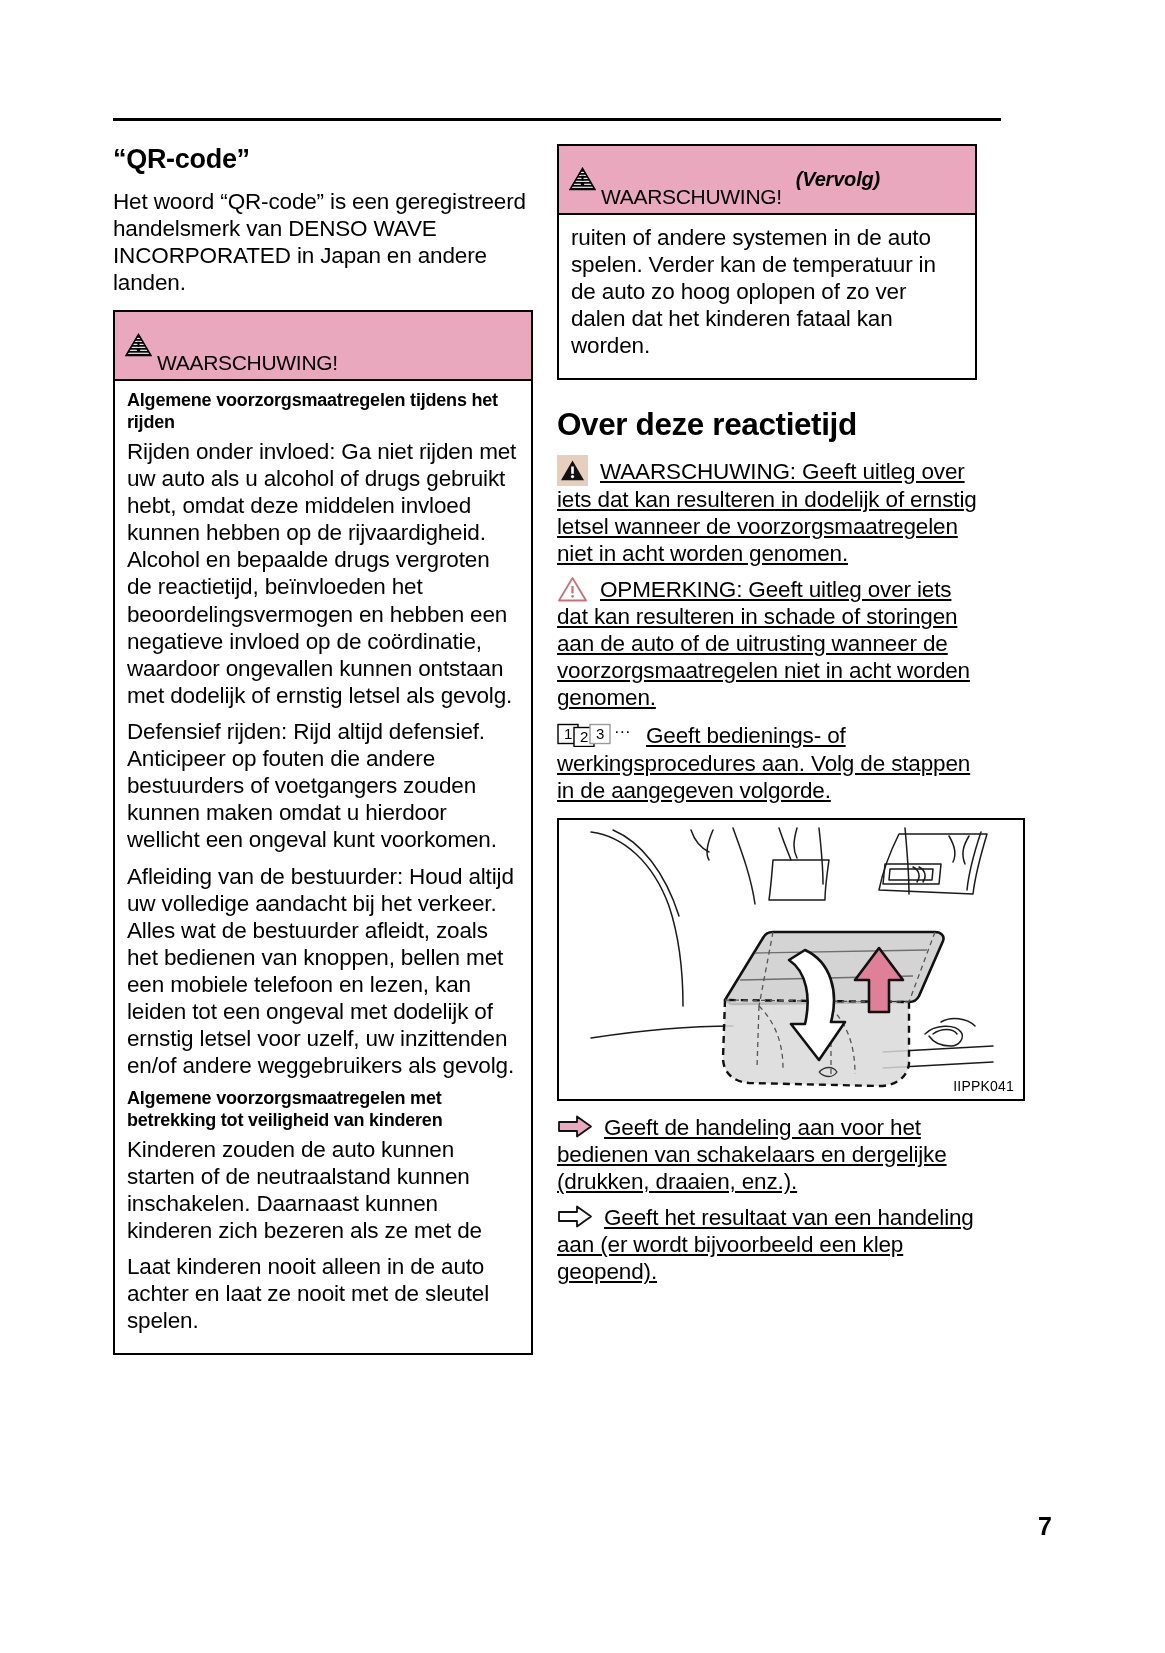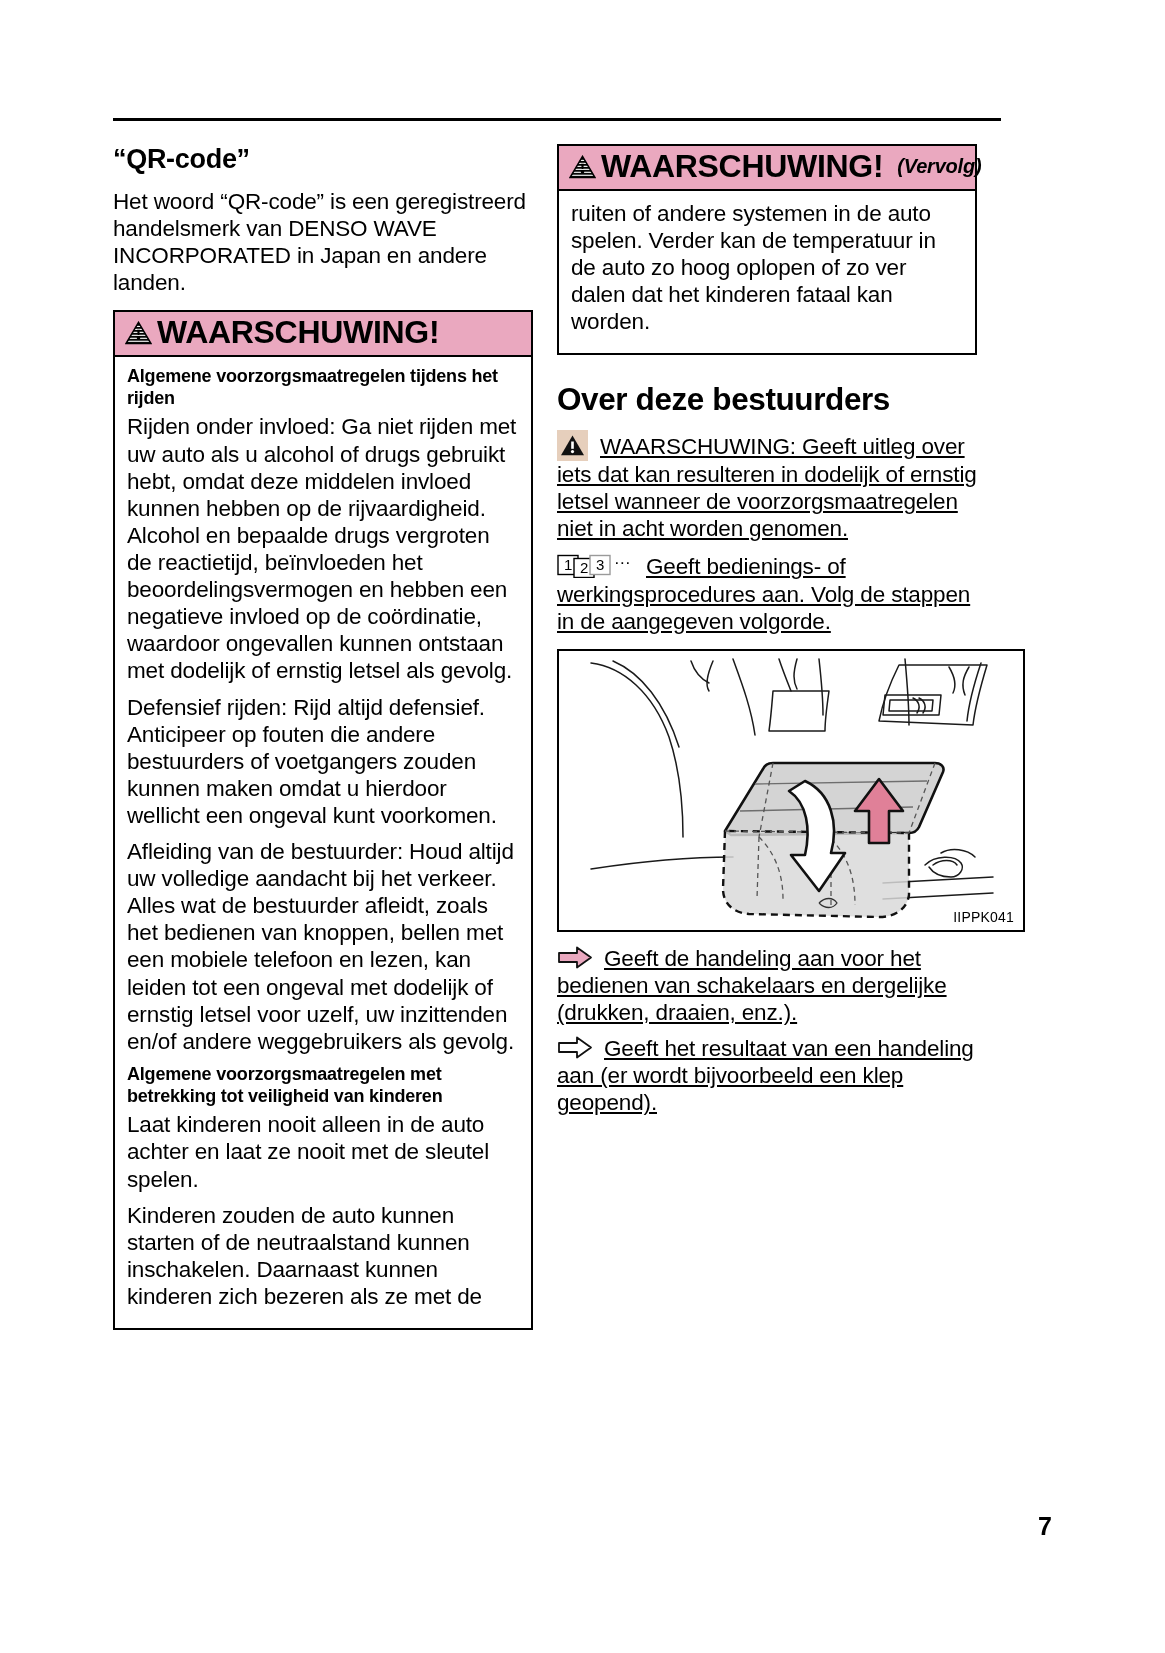--- a/index.html
+++ b/index.html
@@ -80,24 +80,25 @@
   .warn-head {
     background: #eaa8bf;
     border-bottom: 2.5px solid #000000;
     padding: 4px 10px 5px 10px;
     display: flex;
     align-items: center;
     gap: 5px;
     box-sizing: border-box;
   }
   .warn-head .wtitle {
-    font-size: 32px;
-    font-weight: bold;
+    font-size: 21px;
+    font-weight: normal;
     letter-spacing: -0.3px;
     line-height: 1.05;
+    margin-top: 36px;
   }
   .warn-head .wcont {
     font-size: 20px;
     font-weight: bold;
     font-style: italic;
     margin-left: 9px;
     letter-spacing: -0.2px;
   }
   .warn-body {
     padding: 9px 12px 18px 12px;
@@ -184,22 +185,22 @@
             <path d="M12.6 9 h2.8 l-0.6 5.6 h-1.6 Z" fill="#000"></path>
           </svg>
           <span class="wtitle">WAARSCHUWING!</span>
         </div>
         <div class="warn-body">
           <p class="sub-head">Algemene voorzorgsmaatregelen tijdens het rijden</p>
           <p class="body">Rijden onder invloed: Ga niet rijden met uw auto als u alcohol of drugs gebruikt hebt, omdat deze middelen invloed kunnen hebben op de rijvaardigheid. Alcohol en bepaalde drugs vergroten de reactietijd, beïnvloeden het beoordelingsvermogen en hebben een negatieve invloed op de coördinatie, waardoor ongevallen kunnen ontstaan met dodelijk of ernstig letsel als gevolg.</p>
           <p class="body">Defensief rijden: Rijd altijd defensief. Anticipeer op fouten die andere bestuurders of voetgangers zouden kunnen maken omdat u hierdoor wellicht een ongeval kunt voorkomen.</p>
           <p class="body">Afleiding van de bestuurder: Houd altijd uw volledige aandacht bij het verkeer. Alles wat de bestuurder afleidt, zoals het bedienen van knoppen, bellen met een mobiele telefoon en lezen, kan leiden tot een ongeval met dodelijk of ernstig letsel voor uzelf, uw inzittenden en/of andere weggebruikers als gevolg.</p>
           <p class="sub-head">Algemene voorzorgsmaatregelen met betrekking tot veiligheid van kinderen</p>
+          <p class="body">Kinderen zouden de auto kunnen starten of de neutraalstand kunnen inschakelen. Daarnaast kunnen kinderen zich bezeren als ze met de</p>
           <p class="body">Laat kinderen nooit alleen in de auto achter en laat ze nooit met de sleutel spelen.</p>
-          <p class="body">Kinderen zouden de auto kunnen starten of de neutraalstand kunnen inschakelen. Daarnaast kunnen kinderen zich bezeren als ze met de</p>
         </div>
       </div>
 
     </div>
 
     <div class="col">
 
       <div class="warn-box" style="margin-top:0;">
         <div class="warn-head">
           <svg class="tri-hatch" viewBox="0 0 28 25">
@@ -214,28 +215,33 @@
             <path d="M12.6 9 h2.8 l-0.6 5.6 h-1.6 Z" fill="#000"></path>
           </svg>
           <span class="wtitle">WAARSCHUWING!</span>
           <span class="wcont">(Vervolg)</span>
         </div>
         <div class="warn-body">
           <p class="body">ruiten of andere systemen in de auto spelen. Verder kan de temperatuur in de auto zo hoog oplopen of zo ver dalen dat het kinderen fataal kan worden.</p>
         </div>
       </div>
 
-      <h1 class="big-title">Over deze bestuurders</h1>
+      <h1 class="big-title">Over deze reactietijd</h1>
 
       <p class="body legend-p"><span class="ic-warn-box"><svg width="25" height="23" viewBox="0 0 25 23">
               <path d="M12.5 1.5 L24 21.2 L1 21.2 Z" fill="#111111"></path>
               <rect x="11.2" y="7.5" width="2.6" height="7.3" fill="#ffffff"></rect>
               <circle cx="12.5" cy="17.6" r="1.6" fill="#ffffff"></circle>
             </svg></span><span>WAARSCHUWING: Geeft uitleg over iets dat kan resulteren in dodelijk of ernstig letsel wanneer de voorzorgsmaatregelen niet in acht worden genomen.</span></p>
 
+      <p class="body legend-p"><svg class="ic-inline ic-note" width="31" height="27" viewBox="0 0 31 27">
+            <path d="M15.5 2 L29 24.5 L2 24.5 Z" fill="none" stroke="#c9707f" stroke-width="1.8" stroke-linejoin="round"></path>
+            <rect x="14.4" y="10" width="2.2" height="7.4" fill="#c9707f"></rect>
+            <circle cx="15.5" cy="20.3" r="1.35" fill="#c9707f"></circle>
+          </svg><span>OPMERKING: Geeft uitleg over iets dat kan resulteren in schade of storingen aan de auto of de uitrusting wanneer de voorzorgsmaatregelen niet in acht worden genomen.</span></p>
 
       <p class="body legend-p"><svg class="ic-inline steps-ic" width="82" height="27" viewBox="0 0 82 27">
           <rect x="1" y="4.5" width="20" height="19" fill="#ffffff" stroke="#000" stroke-width="1.4"></rect>
           <text x="11" y="19" font-family="Liberation Sans, sans-serif" font-size="15" fill="#000" text-anchor="middle">1</text>
           <rect x="17" y="7.5" width="20" height="19" fill="#ffffff" stroke="#000" stroke-width="1.4"></rect>
           <text x="27" y="22" font-family="Liberation Sans, sans-serif" font-size="15" fill="#000" text-anchor="middle">2</text>
           <rect x="33" y="4.5" width="20" height="19" fill="#ffffff" stroke="#9a9a9a" stroke-width="1.4"></rect>
           <text x="43" y="19" font-family="Liberation Sans, sans-serif" font-size="15" fill="#000" text-anchor="middle">3</text>
           <text x="57" y="17" font-family="Liberation Sans, sans-serif" font-size="17" fill="#000">···</text>
         </svg><span>Geeft bedienings- of werkingsprocedures aan. Volg de stappen in de aangegeven volgorde.</span></p>

